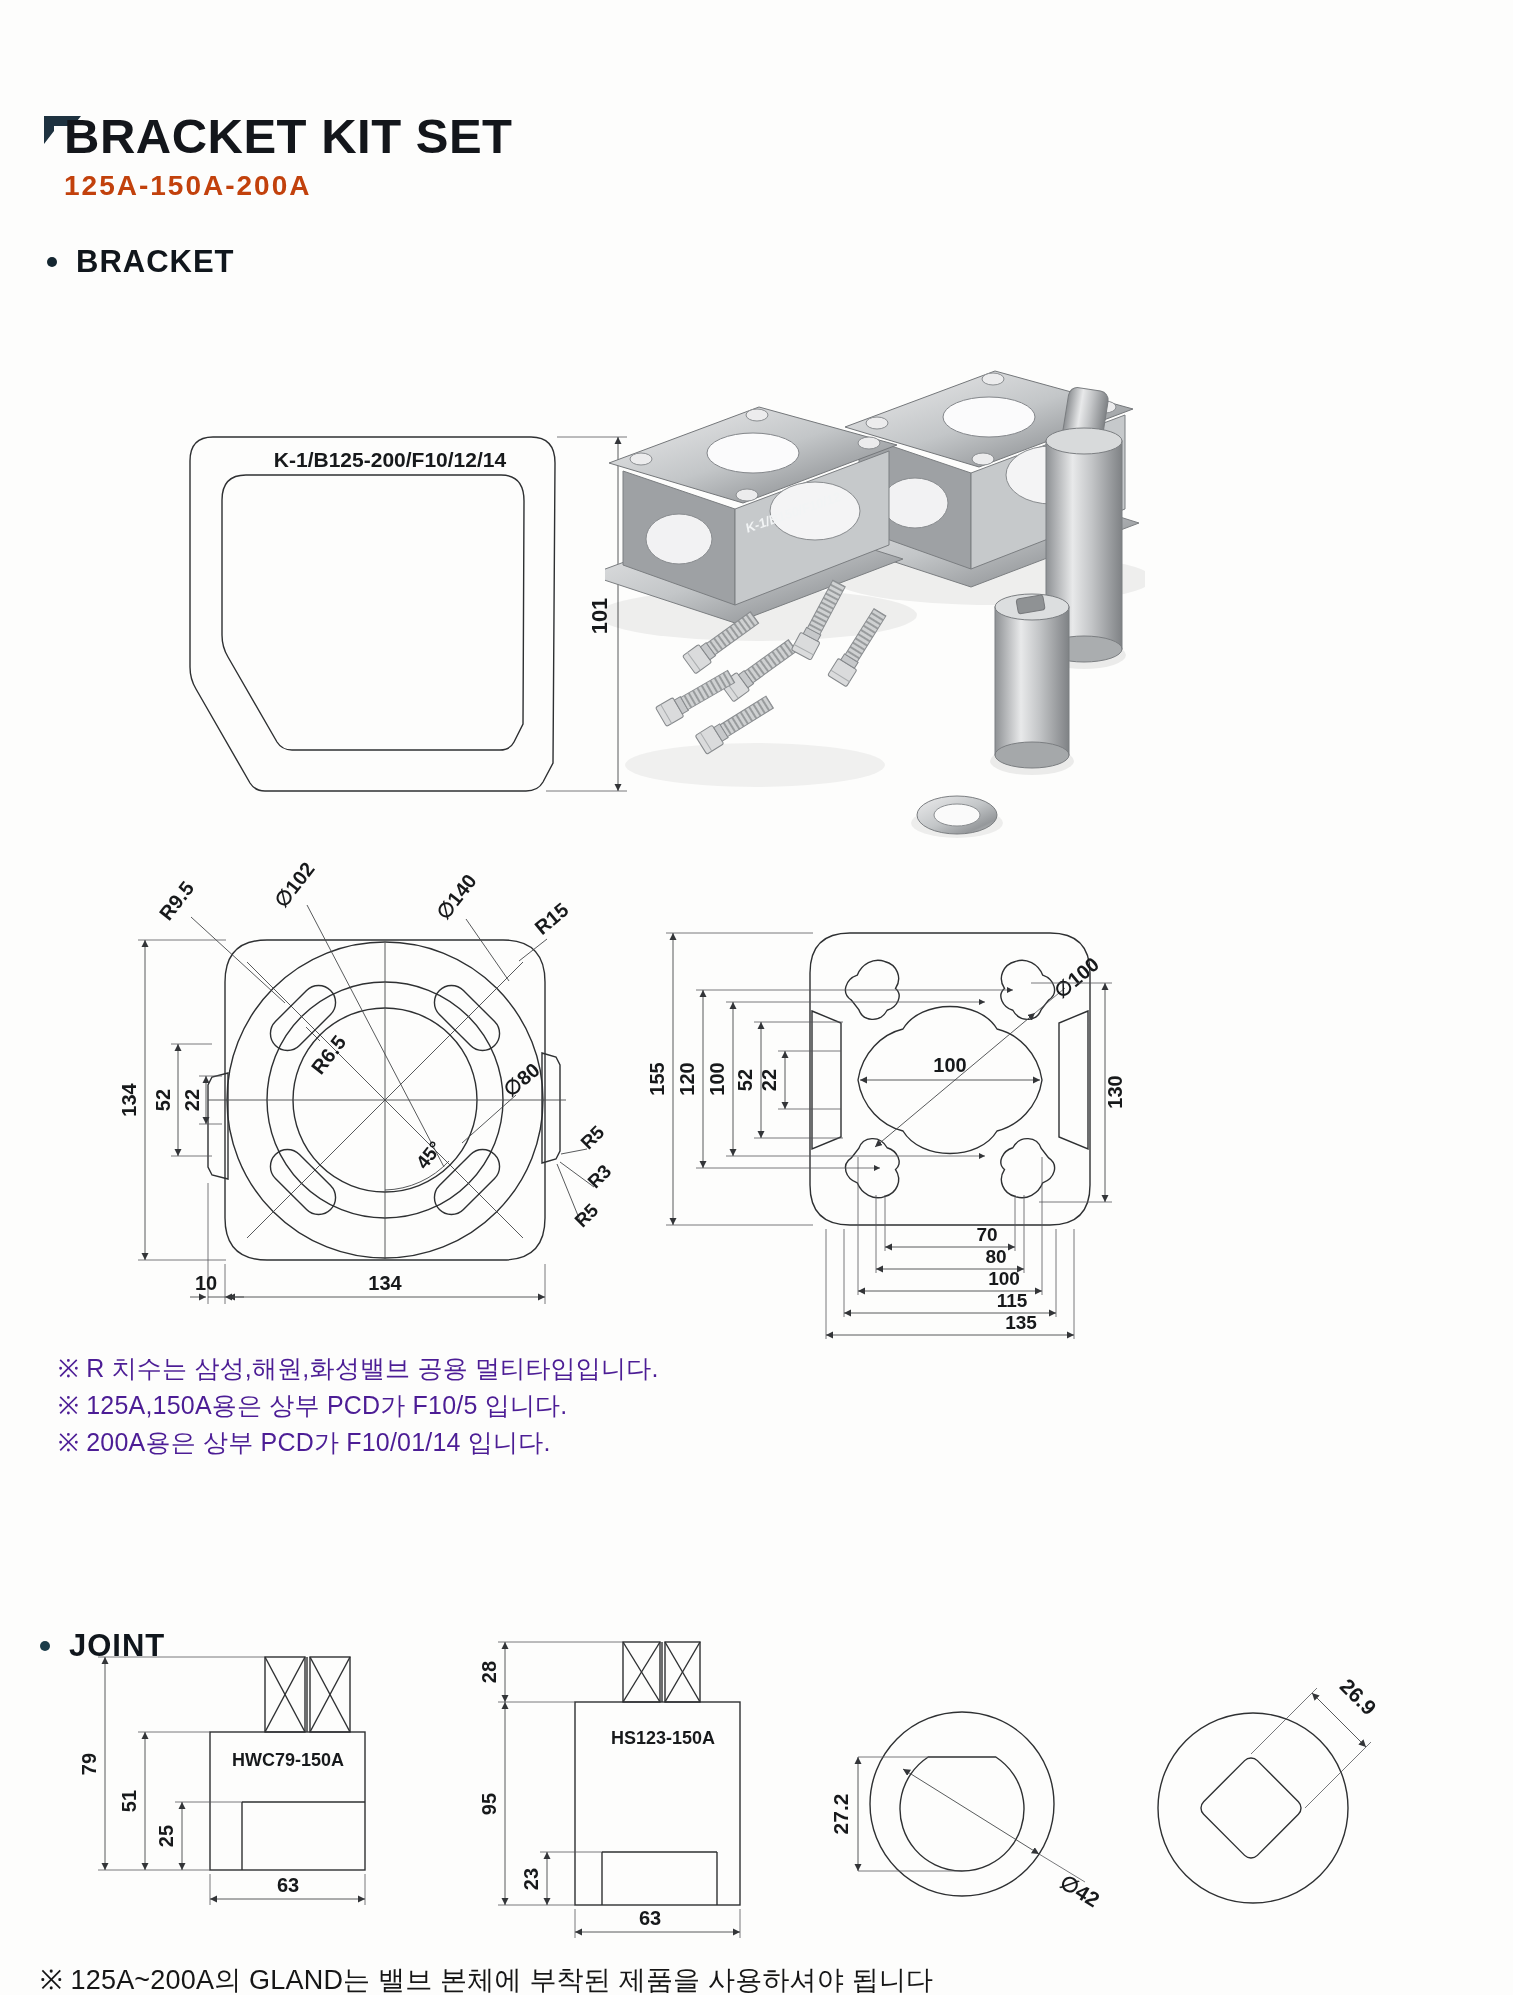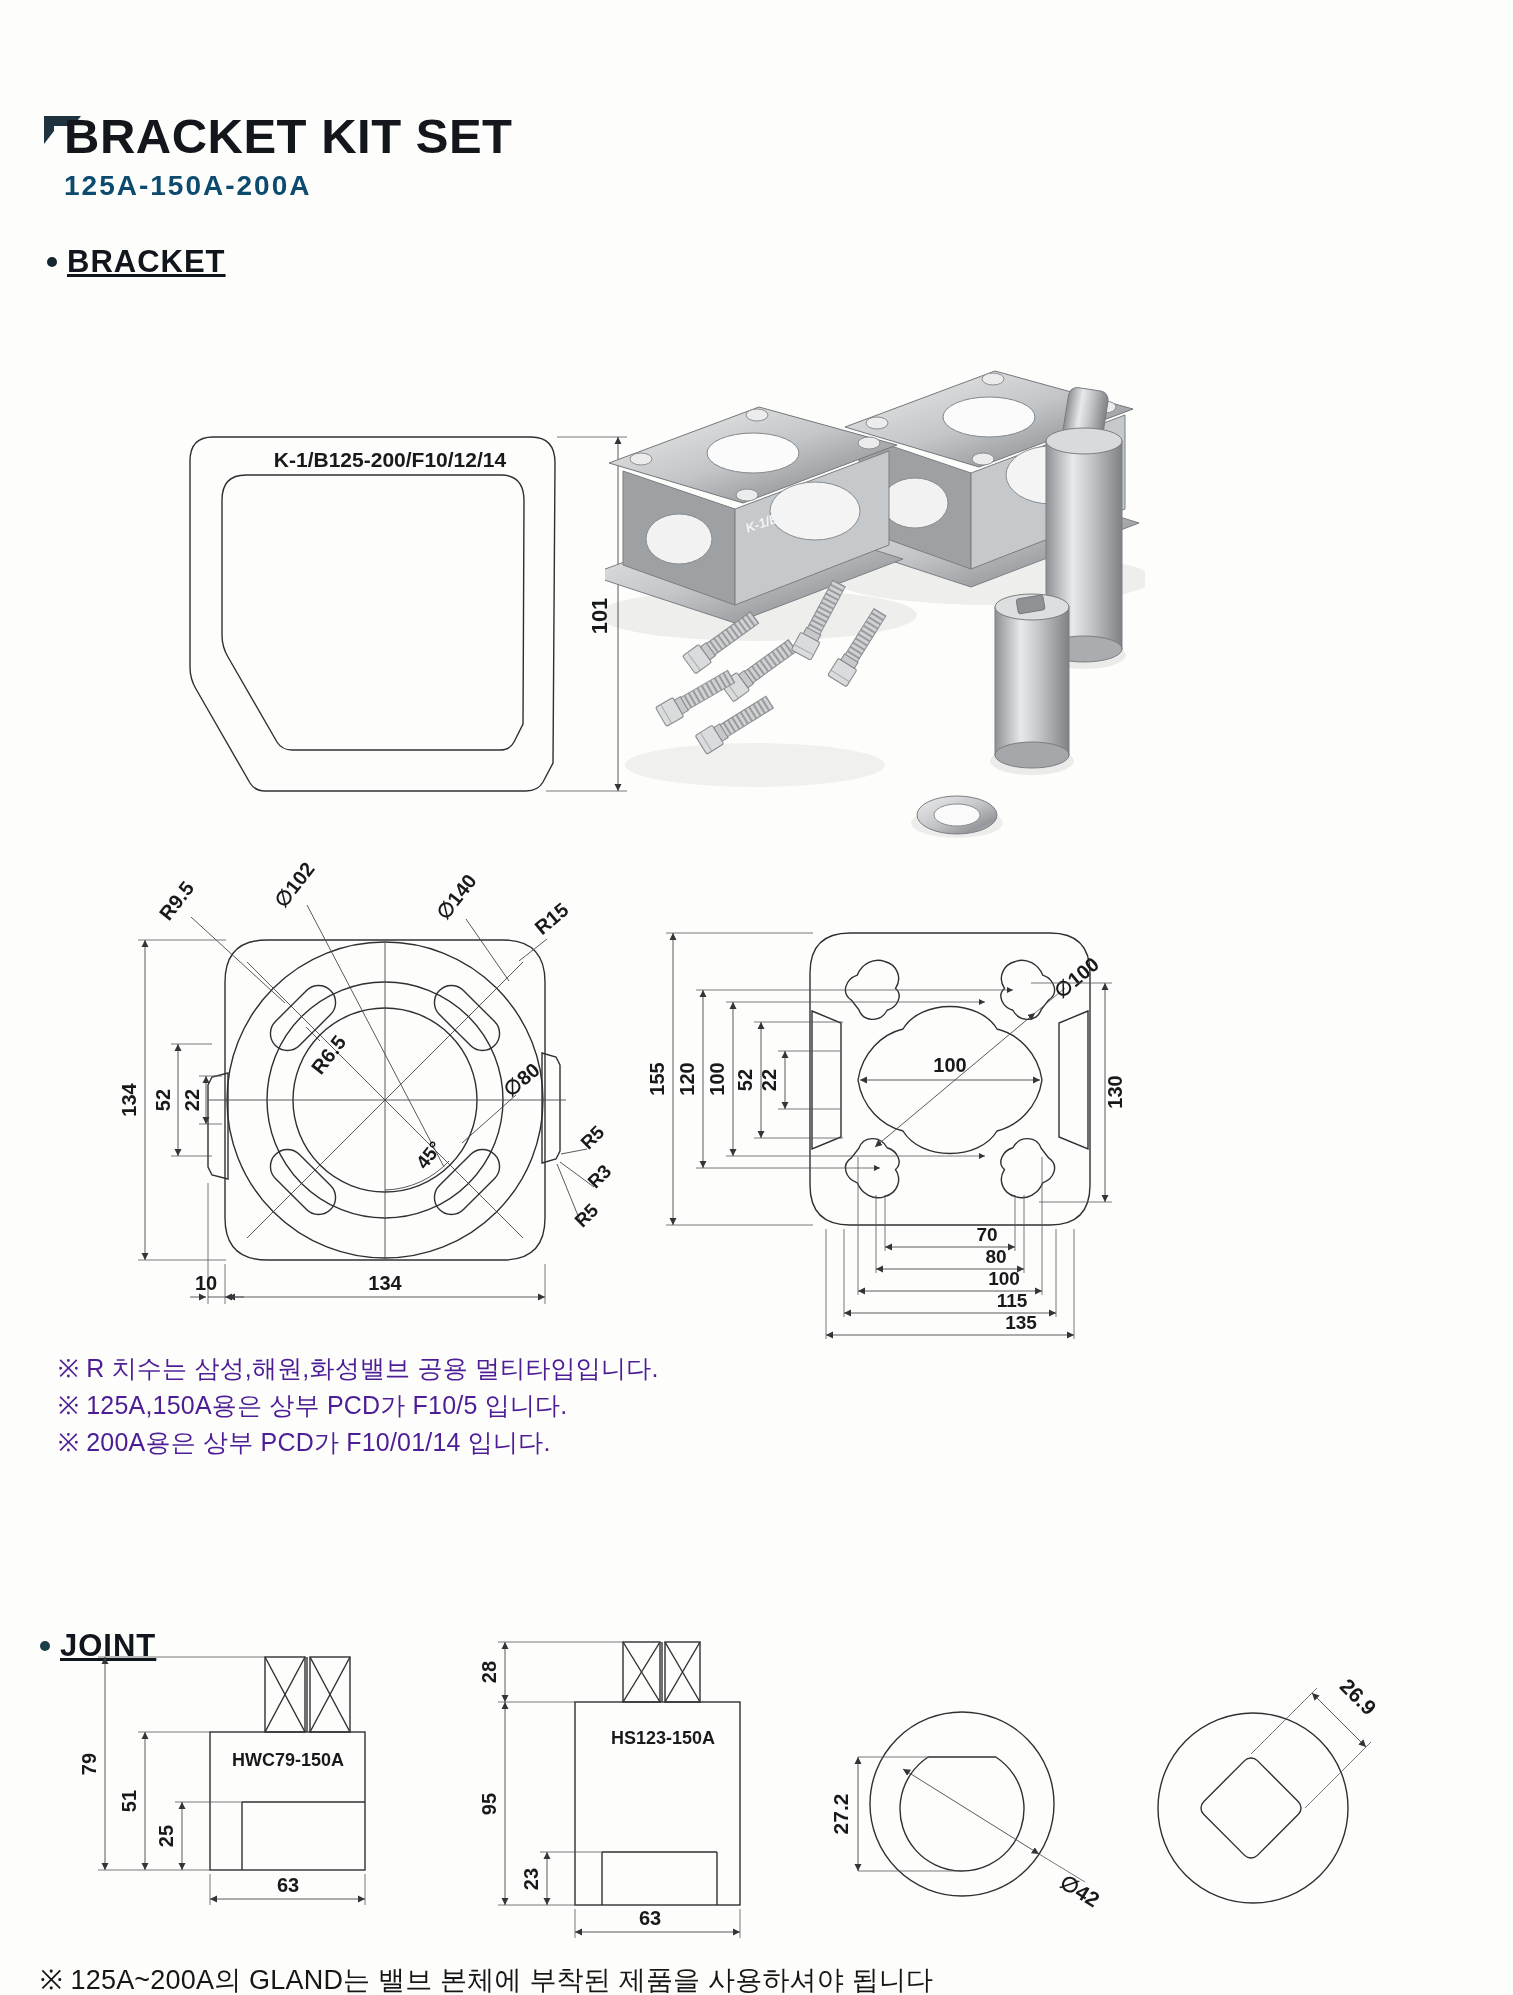--- a/index.html
+++ b/index.html
@@ -1,21 +1,21 @@
 <!DOCTYPE html>
 <html><head>
 <meta charset="utf-8">
 <style>
   html,body{margin:0;padding:0;}
   body{font-family:"Liberation Sans",sans-serif;background:#e9e9e9;}
   #page{position:relative;width:1513px;height:1995px;background:#fdfdfc;overflow:hidden;margin:0 auto;}
   .abs{position:absolute;}
   .title{font-size:49px;font-weight:700;color:#13161b;letter-spacing:.5px;line-height:1;}
-  .subtitle{font-size:28px;font-weight:700;color:#0c4a6e;letter-spacing:2px;margin-top:9px;}
-  .sec-head{display:flex;align-items:center;gap:10px;font-size:31px;font-weight:700;letter-spacing:1px;color:#10161c;text-decoration:underline;}
+  .subtitle{font-size:28px;font-weight:700;color:#c2410c;letter-spacing:2px;margin-top:9px;}
+  .sec-head{display:flex;align-items:center;gap:19px;font-size:31px;font-weight:700;letter-spacing:1px;color:#10161c;}
   .sec-dot{width:10px;height:10px;border-radius:50%;background:#142630;flex:0 0 auto;}
   .notes{font-size:25px;color:#4c1d95;line-height:37px;letter-spacing:.2px;}
   .footer-note{font-size:27px;color:#161616;letter-spacing:.2px;white-space:nowrap;}
   svg text{font-family:"Liberation Sans",sans-serif;}
   .dt{font-weight:bold;fill:#17191b;}
   .part{stroke:#2e3032;fill:none;stroke-width:1.4;}
   .thin{stroke:#45474a;fill:none;stroke-width:.9;}
   .ext{stroke:#55575a;fill:none;stroke-width:.8;}
 </style>
 </head>

